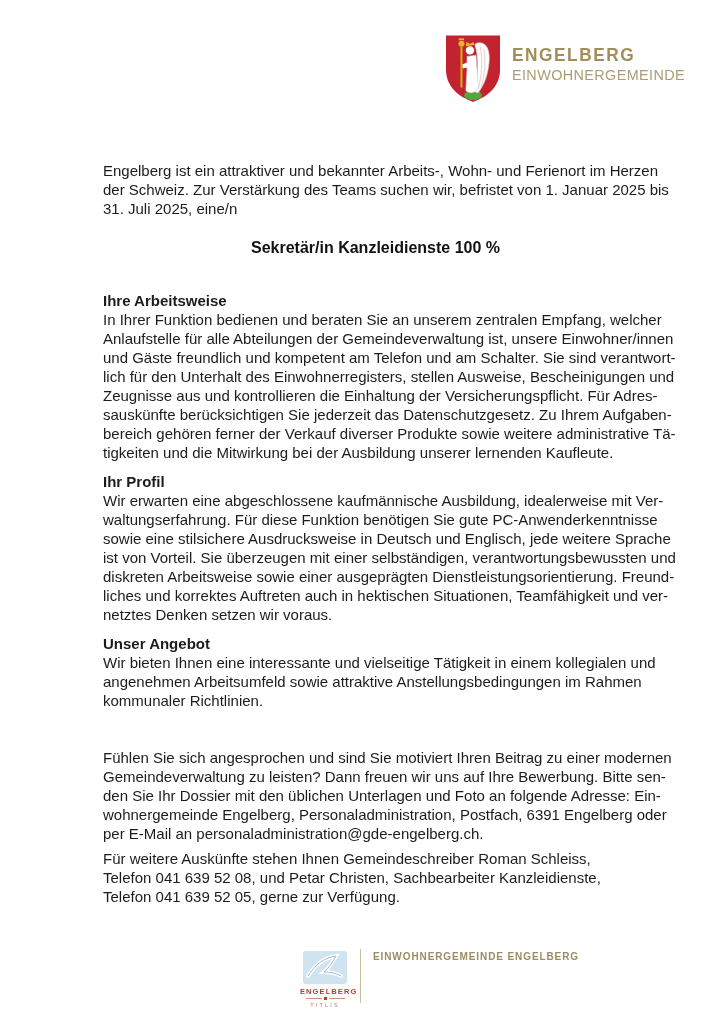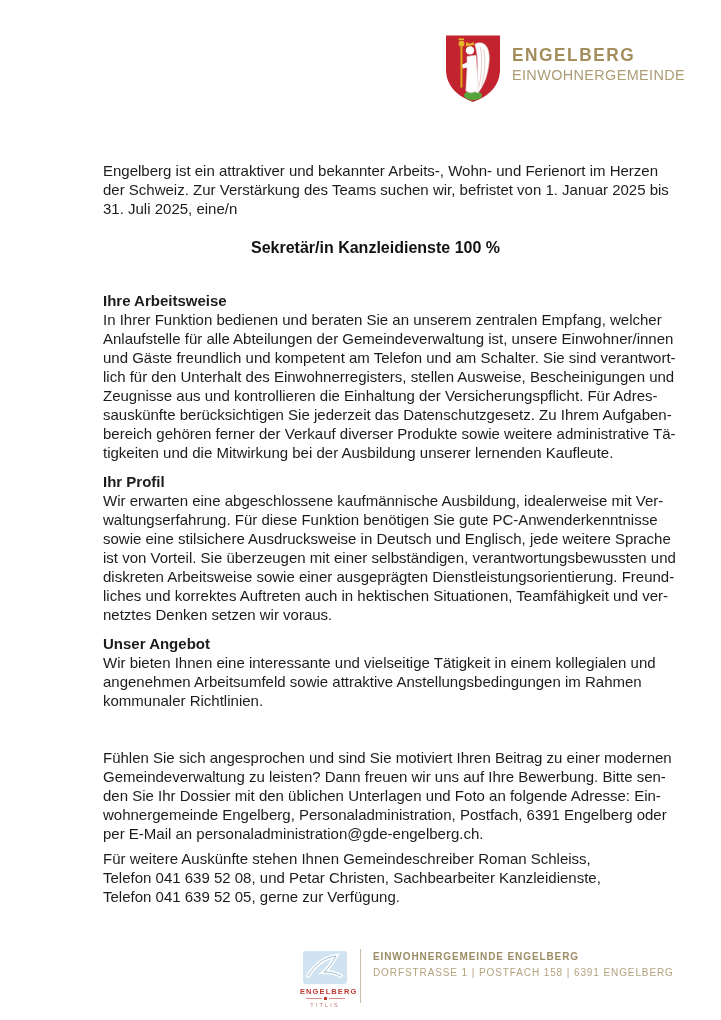--- a/index.html
+++ b/index.html
@@ -147,15 +147,14 @@
         <span class="sq"></span>
         <span class="ln"></span>
     </div>
     <div class="f-logo-sub">TITLIS</div>
   </div>
 
   <div class="f-divider"></div>
 
   <div class="f-text">
     <div class="f-line1">EINWOHNERGEMEINDE ENGELBERG</div>
-    <div class="f-line2">DORFSTRASSE 1  |  POSTFACH 158  |  6391 ENGELBERG</div>
   </div>
 </div>
 
 </body></html>

